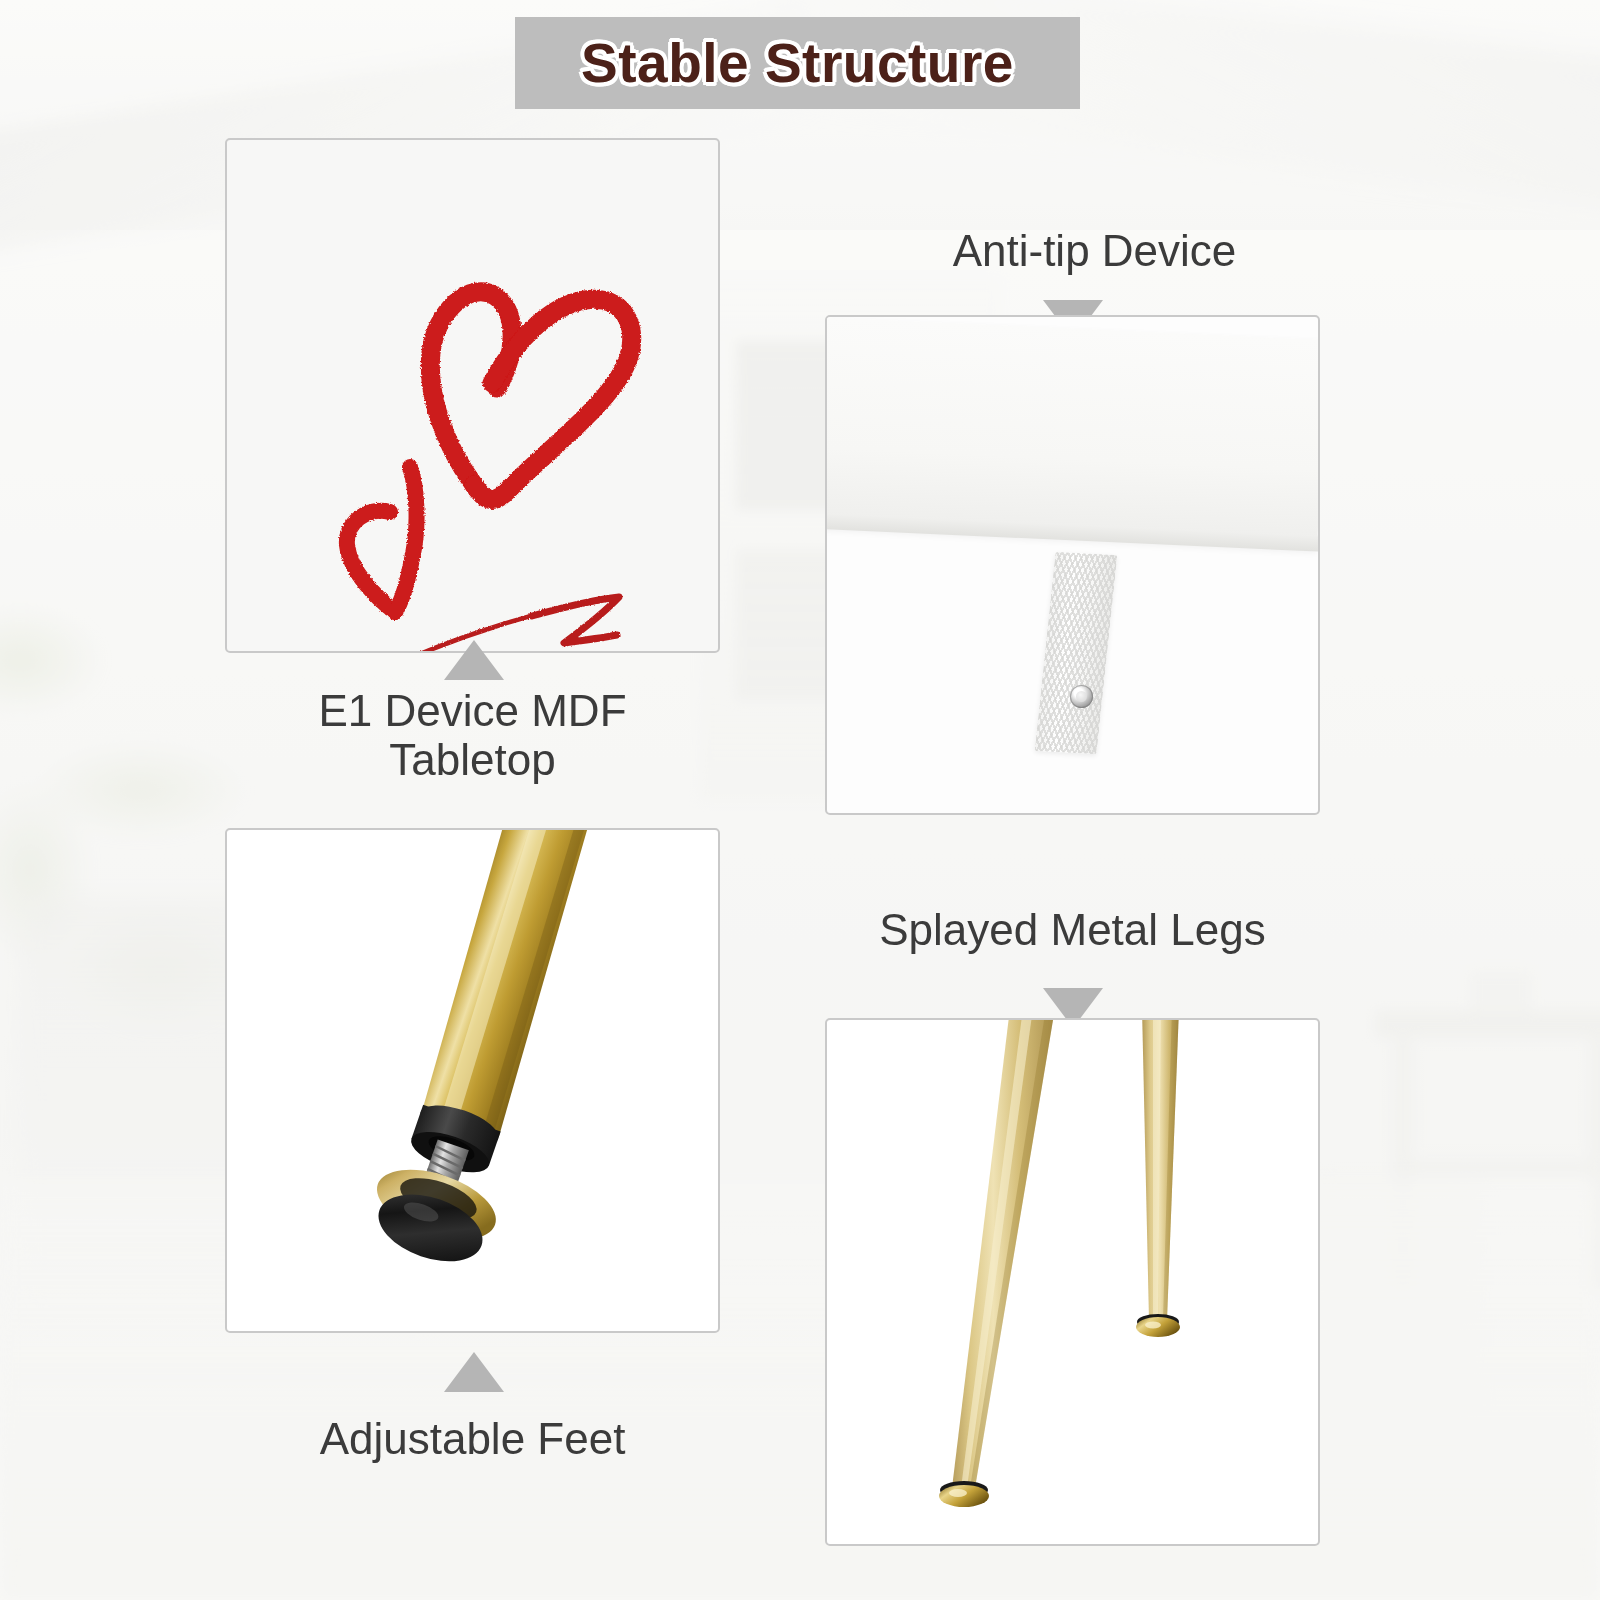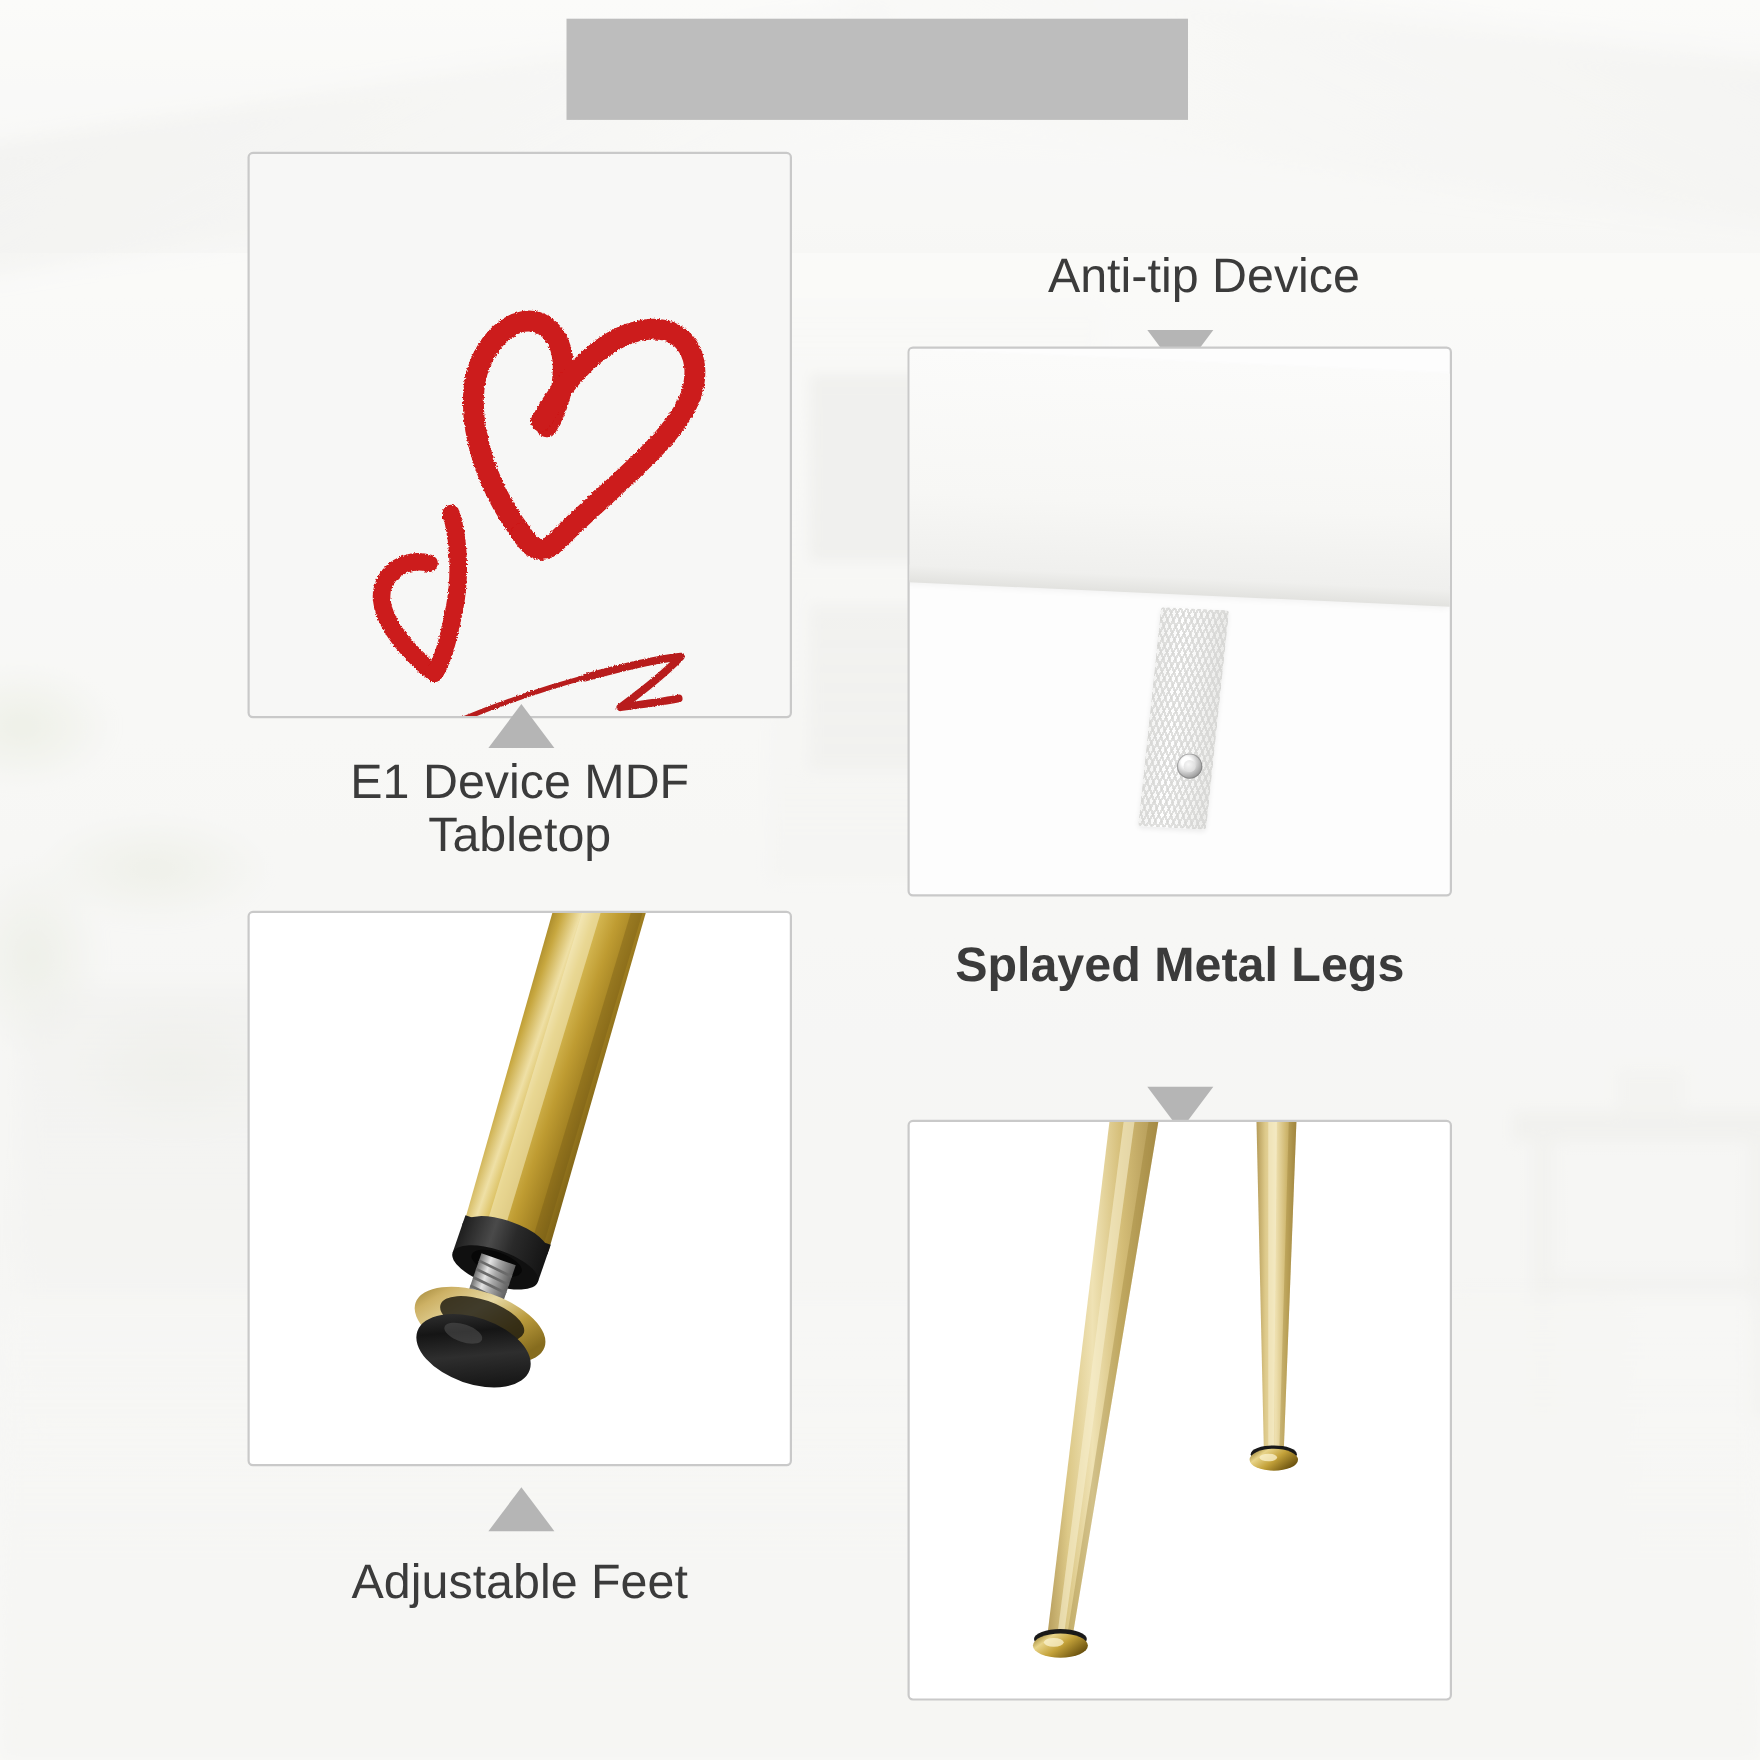--- a/index.html
+++ b/index.html
@@ -219,20 +219,21 @@
       <div class="lg1"></div>
         <div class="lg2"></div>
         <div class="shelf"></div>
     </div>
     <div class="bg-chair"></div>
     <div class="bg-floor"></div>
     <div class="bg-fade"></div>
   </div>
 
   <div class="title-band"></div>
+  <div class="title-text">Stable Structure</div>
 
   <div class="card r-sm r-tr-lg r-bl-lg" id="card-mdf">
     <div class="heart-wrap">
       <svg width="495" height="515" viewBox="0 0 495 515" xmlns="http://www.w3.org/2000/svg">
         <defs>
           <filter id="rough" x="-20%" y="-20%" width="150%" height="150%">
             <feTurbulence type="fractalNoise" baseFrequency="0.55" numOctaves="3" seed="7" result="n"></feTurbulence>
             <feDisplacementMap in="SourceGraphic" in2="n" scale="3.2" xChannelSelector="R" yChannelSelector="G"></feDisplacementMap>
           </filter>
           <filter id="rough2" x="-20%" y="-20%" width="150%" height="150%">
@@ -339,21 +340,21 @@
         <ellipse cx="252" cy="374" rx="40" ry="17" fill="#17140d" opacity=".8"></ellipse>
 
         <ellipse cx="254" cy="404" rx="54" ry="30" fill="url(#padBlk)"></ellipse>
         <ellipse cx="240" cy="392" rx="18" ry="8" fill="#585858" opacity=".5"></ellipse>
       </g>
     </svg>
   </div>
   <div class="tri tri-up" style="left:444px;top:1352px;"></div>
   <div class="label" style="left:220px;top:1414px;width:505px;">Adjustable Feet</div>
 
-  <div class="label" style="left:830px;top:853px;width:485px;font-weight:bold;">Splayed Metal Legs</div>
+  <div class="label" style="left:830px;top:905px;width:485px;">Splayed Metal Legs</div>
   <div class="tri tri-down" style="left:1043px;top:988px;"></div>
   <div class="card r-sm r-tl-lg r-br-lg" id="card-legs">
     <svg width="495" height="528" viewBox="0 0 495 528" xmlns="http://www.w3.org/2000/svg">
       <defs>
         <linearGradient id="legA" x1="0" y1="0" x2="1" y2="0">
           <stop offset="0%" stop-color="#b79e5d"></stop>
           <stop offset="18%" stop-color="#dcc887"></stop>
           <stop offset="40%" stop-color="#efe2b4"></stop>
           <stop offset="66%" stop-color="#d4bd77"></stop>
           <stop offset="100%" stop-color="#ad9350"></stop>

